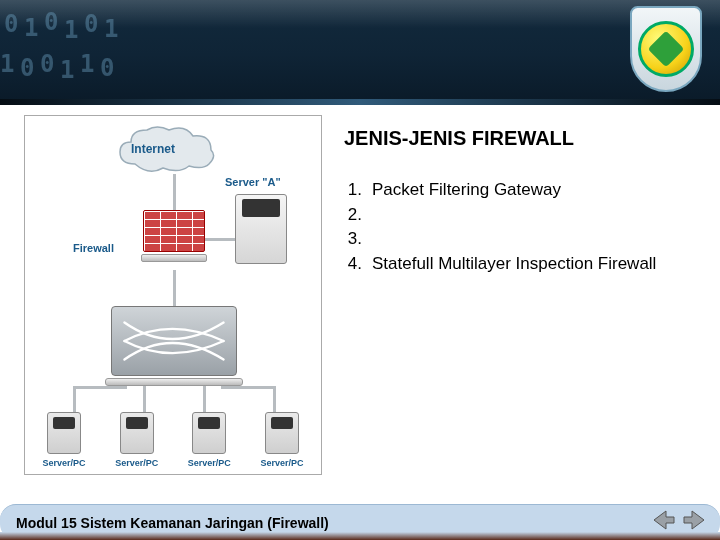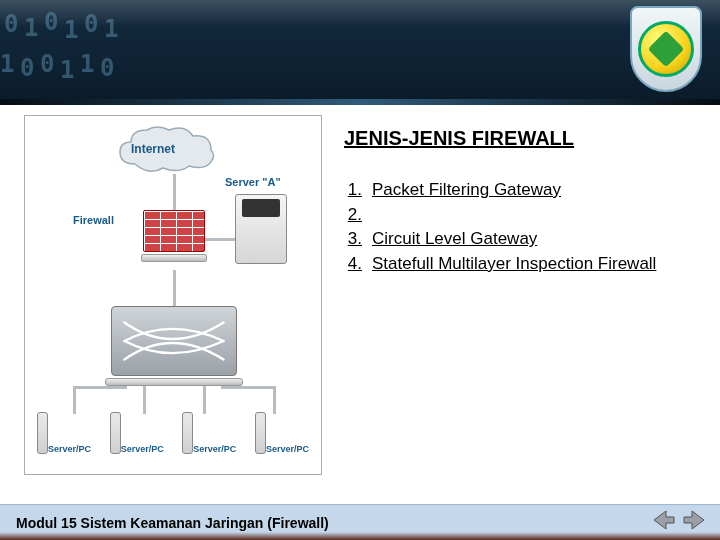--- a/index.html
+++ b/index.html
@@ -8,46 +8,46 @@
 
   .header { height: 105px; background: linear-gradient(180deg,#122a3d 0%,#0f2436 52%,#0a1a28 100%); position: relative; overflow: hidden; }
   .header::before { content:""; position:absolute; top:0; left:0; right:0; height:28px; background:linear-gradient(180deg,rgba(255,255,255,.18),rgba(255,255,255,0)); }
   .header-binary { position:absolute; left:0; top:10px; width:260px; height:75px; opacity:.35; }
   .header-binary .d { position:absolute; font-family:monospace; color:#7fb9dc; font-size:24px; font-weight:bold; }
   .badge { position:absolute; right:18px; top:6px; width:72px; height:86px; background:linear-gradient(180deg,#f2f6f8,#c9d6de); border:2px solid #7aa7bf; border-radius:8px 8px 38px 38px; display:flex; align-items:center; justify-content:center; }
   .badge-inner { width:56px; height:56px; border-radius:50%; background:radial-gradient(circle at 35% 30%, #fffb7a, #f7d21a 60%, #c79800); border:3px solid #0a6; display:flex; align-items:center; justify-content:center; }
   .badge-inner::after { content:""; width:26px; height:26px; border-radius:4px; background:#2ea03a; transform:rotate(45deg); }
   .header-line { position:absolute; left:0; right:0; bottom:0; height:6px; background:linear-gradient(90deg,#050d14,#305a7a 50%,#050d14); }
 
-  .content { flex: 1; display:flex; background:#fff;text-decoration:underline; }
+  .content { flex: 1; display:flex; background:#fff; }
   .diagram { width:340px; padding:10px 10px 10px 24px; }
   .diagram-box { width:298px; height:360px; border:1px solid #aaa; position:relative; background:#fff; }
 
   .cloud { position:absolute; left:90px; top:8px; width:105px; height:52px; }
   .cloud svg { width:100%; height:100%; }
   .lbl-internet { position:absolute; left:106px; top:26px; font-size:12px; font-weight:bold; color:#1a5a8a; }
 
   .server-a { position:absolute; left:210px; top:78px; width:52px; height:70px; background:linear-gradient(180deg,#f5f5f5,#d6d6d6); border:1px solid #888; border-radius:3px; }
   .server-a::before { content:""; position:absolute; top:4px; left:6px; right:6px; height:18px; background:#333; border-radius:2px; }
   .lbl-servera { position:absolute; left:200px; top:60px; font-size:11px; font-weight:bold; color:#1a5a8a; }
 
   .firewall { position:absolute; left:118px; top:94px; width:62px; height:60px; }
   .brick { width:62px; height:42px; background:#c44; background-image:
     linear-gradient(#fff 1px, transparent 1px),
     linear-gradient(90deg,#fff 1px, transparent 1px);
     background-size:16px 8px; border:1px solid #900; border-radius:2px; }
   .wall-base { width:66px; height:8px; margin-left:-2px; margin-top:2px; background:linear-gradient(180deg,#eee,#bbb); border:1px solid #999; border-radius:2px; }
-  .lbl-firewall { position:absolute; left:48px; top:98px; font-size:11px; font-weight:bold; color:#1a5a8a; }
+  .lbl-firewall { position:absolute; left:48px; top:126px; font-size:11px; font-weight:bold; color:#1a5a8a; }
 
   .switch { position:absolute; left:86px; top:190px; width:126px; height:70px; background:linear-gradient(180deg,#cfd4d8,#9aa1a7); border:1px solid #777; border-radius:4px; overflow:hidden; }
   .switch svg { width:100%; height:100%; }
   .switch-base { position:absolute; left:80px; top:262px; width:138px; height:8px; background:linear-gradient(180deg,#eee,#bbb); border:1px solid #999; border-radius:3px; }
 
   .pcs { position:absolute; left:12px; top:296px; right:12px; display:flex; justify-content:space-between; }
-  .pc { width:54px; display:flex; align-items:flex-end; }
+  .pc { width:54px; display:flex; flex-direction:column; align-items:center; }
   .tower { width:34px; height:42px; background:linear-gradient(180deg,#eaeaea,#cfcfcf); border:1px solid #888; border-radius:3px; position:relative; }
   .tower::before { content:""; position:absolute; top:4px; left:5px; right:5px; height:12px; background:#333; border-radius:2px; }
   .pc-label { font-size:9px; font-weight:bold; color:#1a5a8a; margin-top:4px; }
 
   .wire { position:absolute; background:#b7bcc0; }
   .w-ic { left:148px; top:58px; width:3px; height:36px; }
   .w-fa { left:180px; top:122px; width:30px; height:3px; }
   .w-fs { left:148px; top:154px; width:3px; height:36px; }
   .w-s1 { left:48px; top:270px; width:3px; height:28px; }
   .w-s1h { left:48px; top:270px; width:54px; height:3px; }
@@ -57,21 +57,21 @@
   .w-s4h { left:196px; top:270px; width:54px; height:3px; }
 
   .text-col { flex:1; padding:22px 22px 0 4px; }
   .title { font-size:20px; font-weight:bold; color:#000; margin-bottom:28px; }
   .list { list-style:none; }
   .list li { font-size:17px; color:#000; line-height:1.45; display:flex; gap:10px; }
   .list li .num { width:18px; text-align:right; }
 
   .depan { position:absolute; right:36px; bottom:62px; width:112px; height:24px; background:#4a7dcf; border:1.5px solid #0b2f6a; color:#000; font-size:13px; display:flex; align-items:center; justify-content:center; }
 
-  .footer { height:36px; background:#c5d8eb; border-top:1px solid #9cb8d3; display:flex; align-items:center; padding:0 16px; position:relative; }
+  .footer { height:36px; background:#c5d8eb; border-top:1px solid #9cb8d3; display:flex; align-items:center; padding:0 16px; position:relative;border-radius:16px; }
   .footer-text { font-size:14px; font-weight:bold; color:#000; }
   .nav { position:absolute; right:14px; top:4px; display:flex; gap:6px; }
   .arrow { width:24px; height:22px; display:flex; align-items:center; justify-content:center; }
   .arrow svg { display:block; }
   .edge { position:absolute; left:0; right:0; bottom:0; height:8px; background:linear-gradient(180deg,#c5d8eb,#5a2a1a); }
 </style>
 </head>
 <body>
 
 <div class="slide">
@@ -169,21 +169,20 @@
       <ol class="list">
         <li>
             <span class="num">1.</span>
             <span>Packet Filtering Gateway</span>
           </li>
         <li>
             <span class="num">2.</span>
           </li>
         <li>
             <span class="num">3.</span>
-            <span>Circuit Level Gateway</span>
           </li>
         <li>
             <span class="num">4.</span>
             <span>Statefull Multilayer Inspection Firewall</span>
           </li>
       </ol>
     </div>
 
   </div>
 

